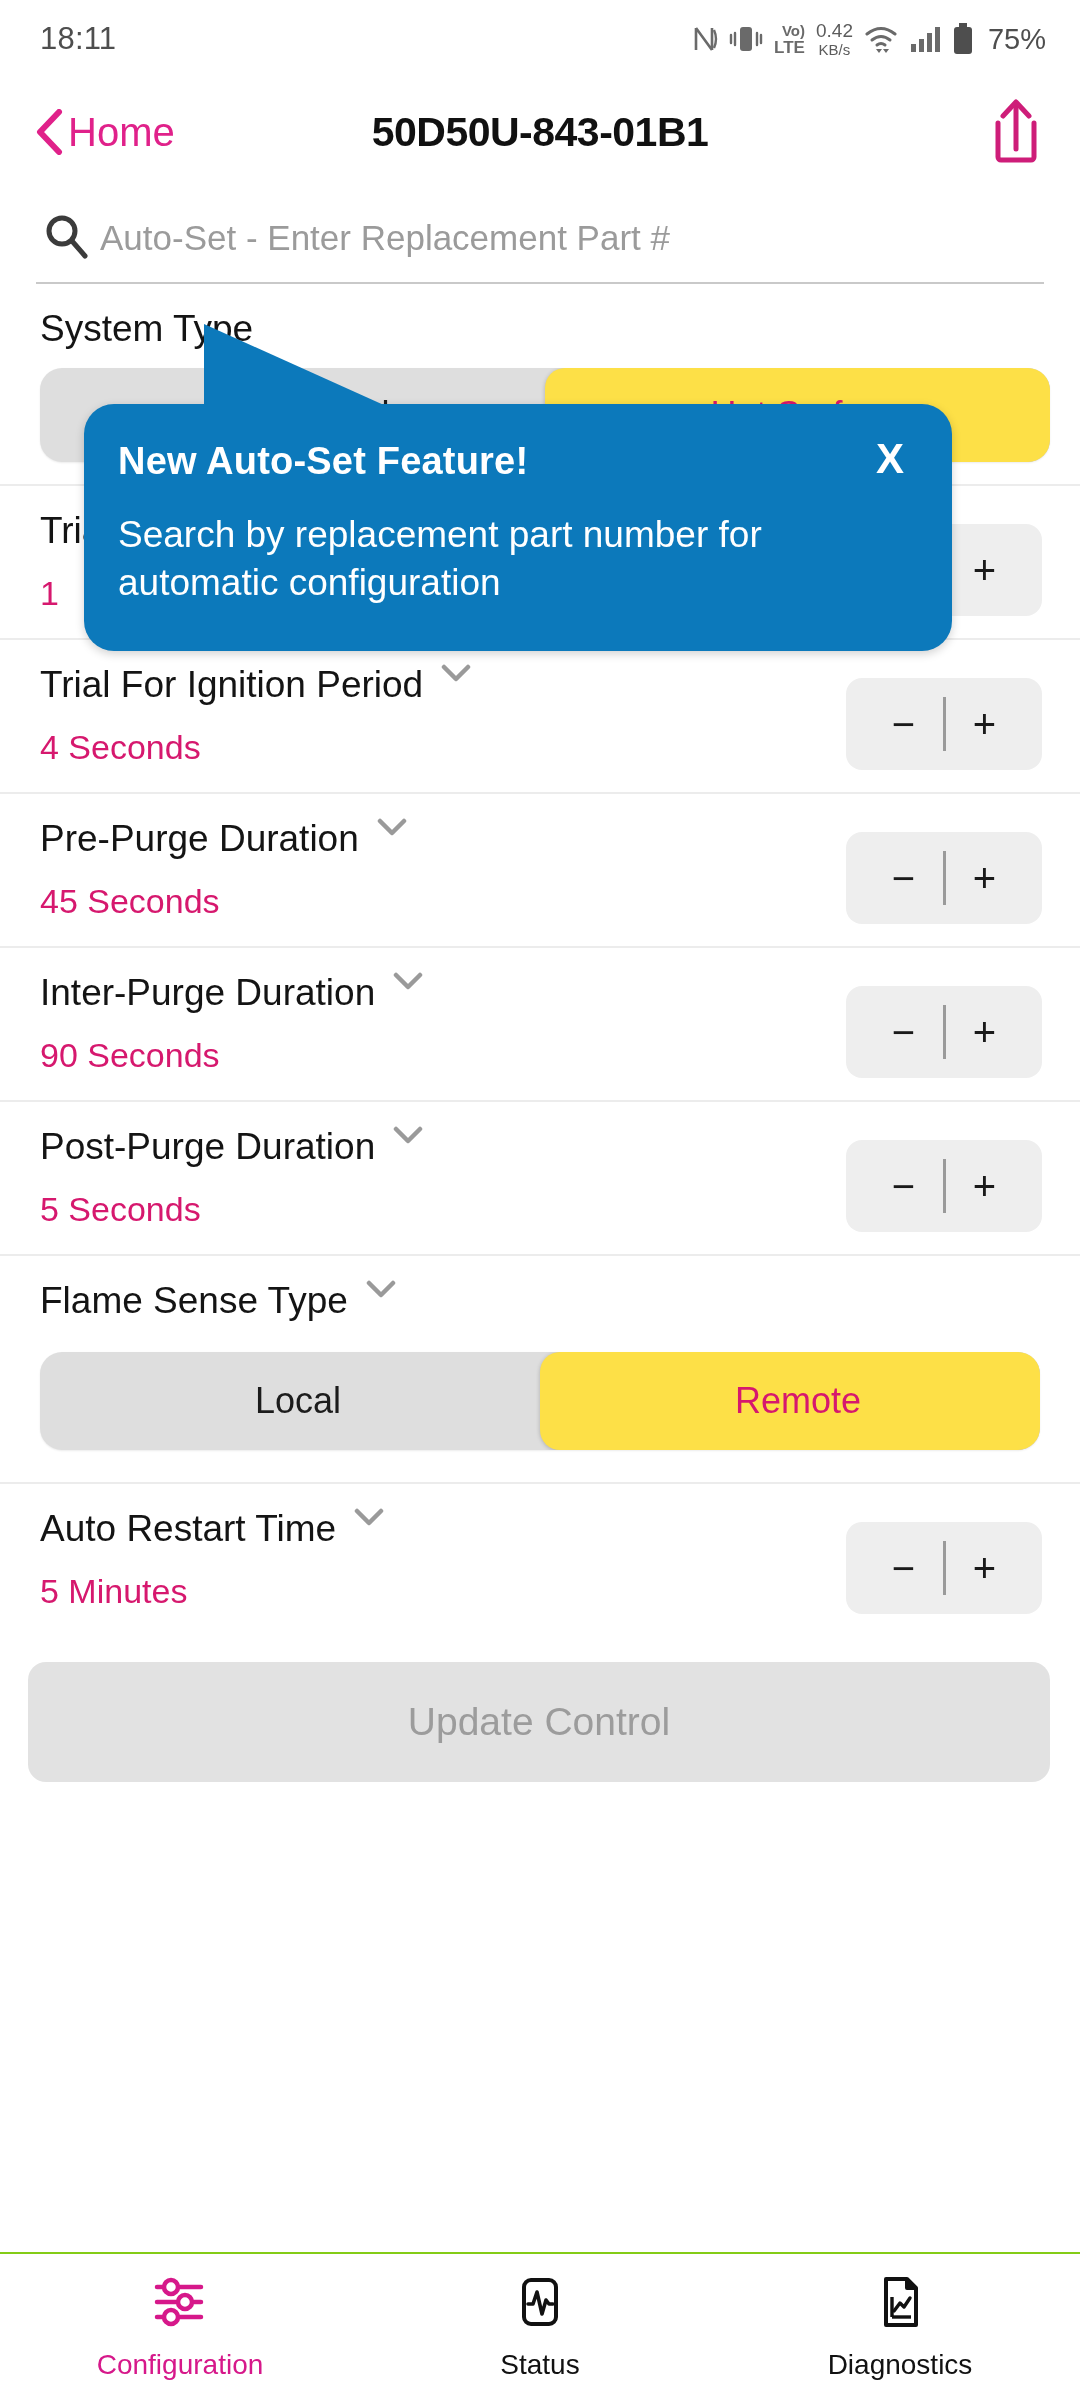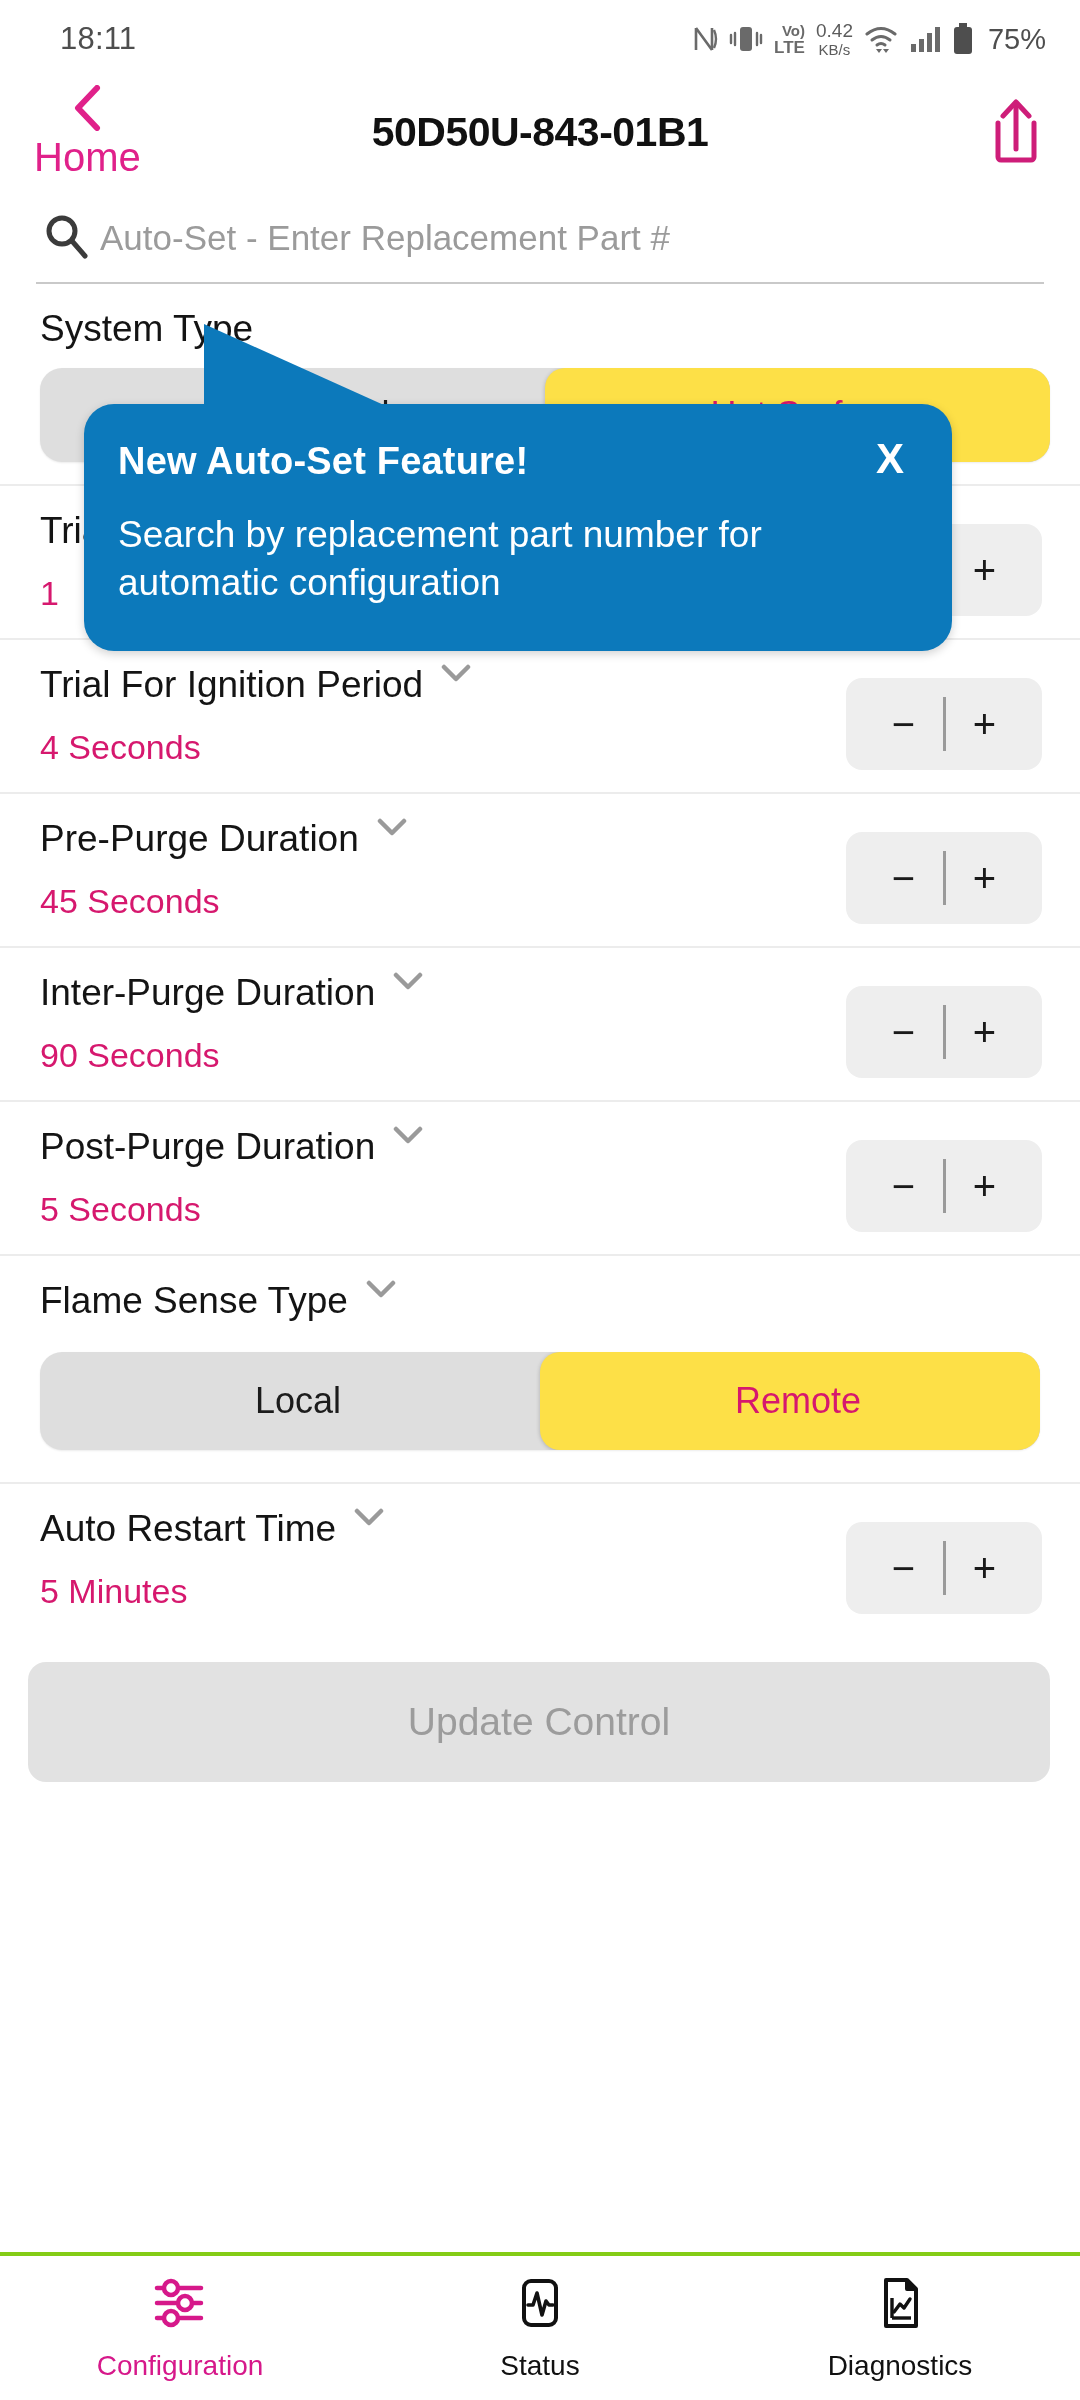--- a/index.html
+++ b/index.html
@@ -7,39 +7,39 @@
     width: 1080px; height: 2400px;
     background: #ffffff;
     font-family: "Liberation Sans", sans-serif;
     overflow: hidden;
   }
   .phone { position: relative; width: 1080px; height: 2400px; background:#fff; }
 
   
   .statusbar {
     height: 78px; display:flex; align-items:center;
-    padding: 0 34px 0 60px; color:#5c5c5c;
+    padding: 0 34px 0 40px; color:#5c5c5c;
   }
   .sb-time { font-size: 31px; letter-spacing:.2px; color:#4e4e4e; }
   .sb-right { margin-left:auto; display:flex; align-items:center; gap:11px; }
   .sb-ico { display:flex; align-items:center; color:#6a6a6a; }
   .sb-kbs { display:flex; flex-direction:column; align-items:center; line-height:1; color:#5c5c5c; }
   .sb-kbs .n { font-size:19px; }
   .sb-kbs .u { font-size:15px; margin-top:2px; }
   .sb-volte { display:flex; flex-direction:column; align-items:flex-end; line-height:1; font-weight:bold; color:#6a6a6a;}
   .sb-volte .a { font-size:15px; }
   .sb-volte .b { font-size:17px; margin-top:1px;}
   .sb-batt { font-size:29px; color:#4e4e4e; margin-left:3px; }
 
   
   .header {
     height: 108px; display:flex; align-items:center; position:relative;
     padding: 0 36px 0 34px;
   }
-  .back { display:flex; align-items:center; gap:4px; cursor:pointer;flex-direction:column; }
+  .back { display:flex; align-items:center; gap:4px; cursor:pointer; }
   .back-chev { width:30px; height:46px; }
   .back-label { font-size:40px; color:#E0218A; }
   .title {
     position:absolute; left:0; right:0; text-align:center;
     font-size:41px; font-weight:bold; color:#111; letter-spacing:-0.5px;
     pointer-events:none;
   }
   .share { margin-left:auto; position:relative; z-index:2; cursor:pointer; }
 
   
@@ -87,21 +87,21 @@
   .updatewrap { padding: 26px 30px 30px 28px; }
   .update-btn {
     height:120px; background:#e2e2e2; border-radius:18px; border:none; width:100%;
     font-family:"Liberation Sans", sans-serif; font-size:39px; color:#9c9c9c;
     display:flex; align-items:center; justify-content:center; cursor:default;
   }
 
   
   .bottomnav {
     position:absolute; left:0; right:0; bottom:0; height:148px;
-    border-top:4px solid #84cc16; background:#fff;
+    border-top:2px solid #84cc16; background:#fff;
     display:flex; align-items:center;
   }
   .navitem { flex:1; display:flex; flex-direction:column; align-items:center; gap:14px; cursor:pointer; }
   .navitem .nlabel { font-size:28px; color:#111; }
   .navitem.active .nlabel { color:#D6188A; }
 
   
   .tooltip {
     position:absolute; left:84px; top:404px; width:868px;
     background:#0C79BB; border-radius:30px; padding: 36px 34px 44px 34px;

